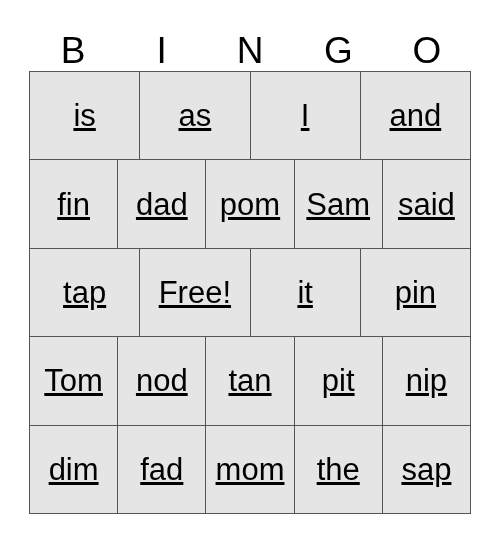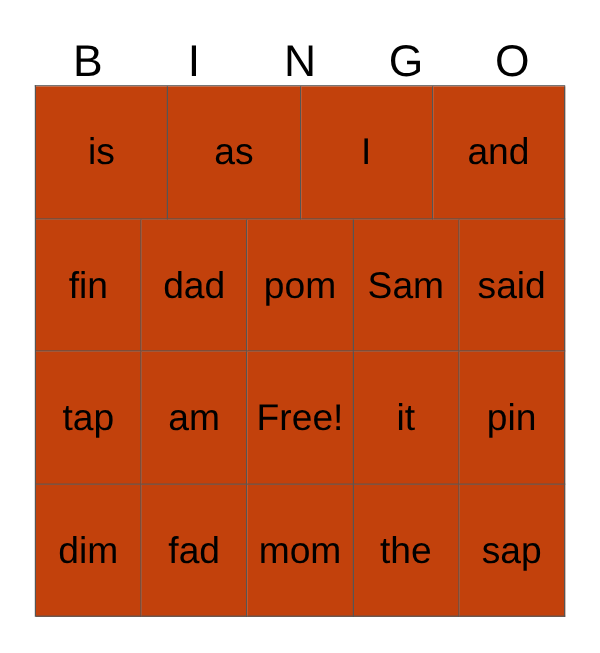--- a/index.html
+++ b/index.html
@@ -58,23 +58,24 @@
   .cell {
     flex: 1 1 0;
     border-right: 1px solid #555555;
     border-bottom: 1px solid #555555;
     display: flex;
     align-items: center;
     justify-content: center;
     font-size: 31px;
     line-height: 1;
     box-sizing: border-box;
-    background: #c2410c;
+    background: #e5e5e5;
     overflow: hidden;
     white-space: nowrap;
+    text-decoration: underline;
   }
 </style>
 </head>
 <body>
 
 <div id="bingo-card">
 
   <div class="header-row">
     <div class="header-cell">B</div>
     <div class="header-cell">I</div>
@@ -95,26 +96,32 @@
     <div class="grid-row">
       <div class="cell">fin</div>
       <div class="cell">dad</div>
       <div class="cell">pom</div>
       <div class="cell">Sam</div>
       <div class="cell">said</div>
     </div>
 
     <div class="grid-row">
       <div class="cell">tap</div>
-      <div class="cell">am</div>
       <div class="cell">Free!</div>
       <div class="cell">it</div>
       <div class="cell">pin</div>
     </div>
 
+    <div class="grid-row">
+      <div class="cell">Tom</div>
+      <div class="cell">nod</div>
+      <div class="cell">tan</div>
+      <div class="cell">pit</div>
+      <div class="cell">nip</div>
+    </div>
 
     <div class="grid-row">
       <div class="cell">dim</div>
       <div class="cell">fad</div>
       <div class="cell">mom</div>
       <div class="cell">the</div>
       <div class="cell">sap</div>
     </div>
 
   </div>

